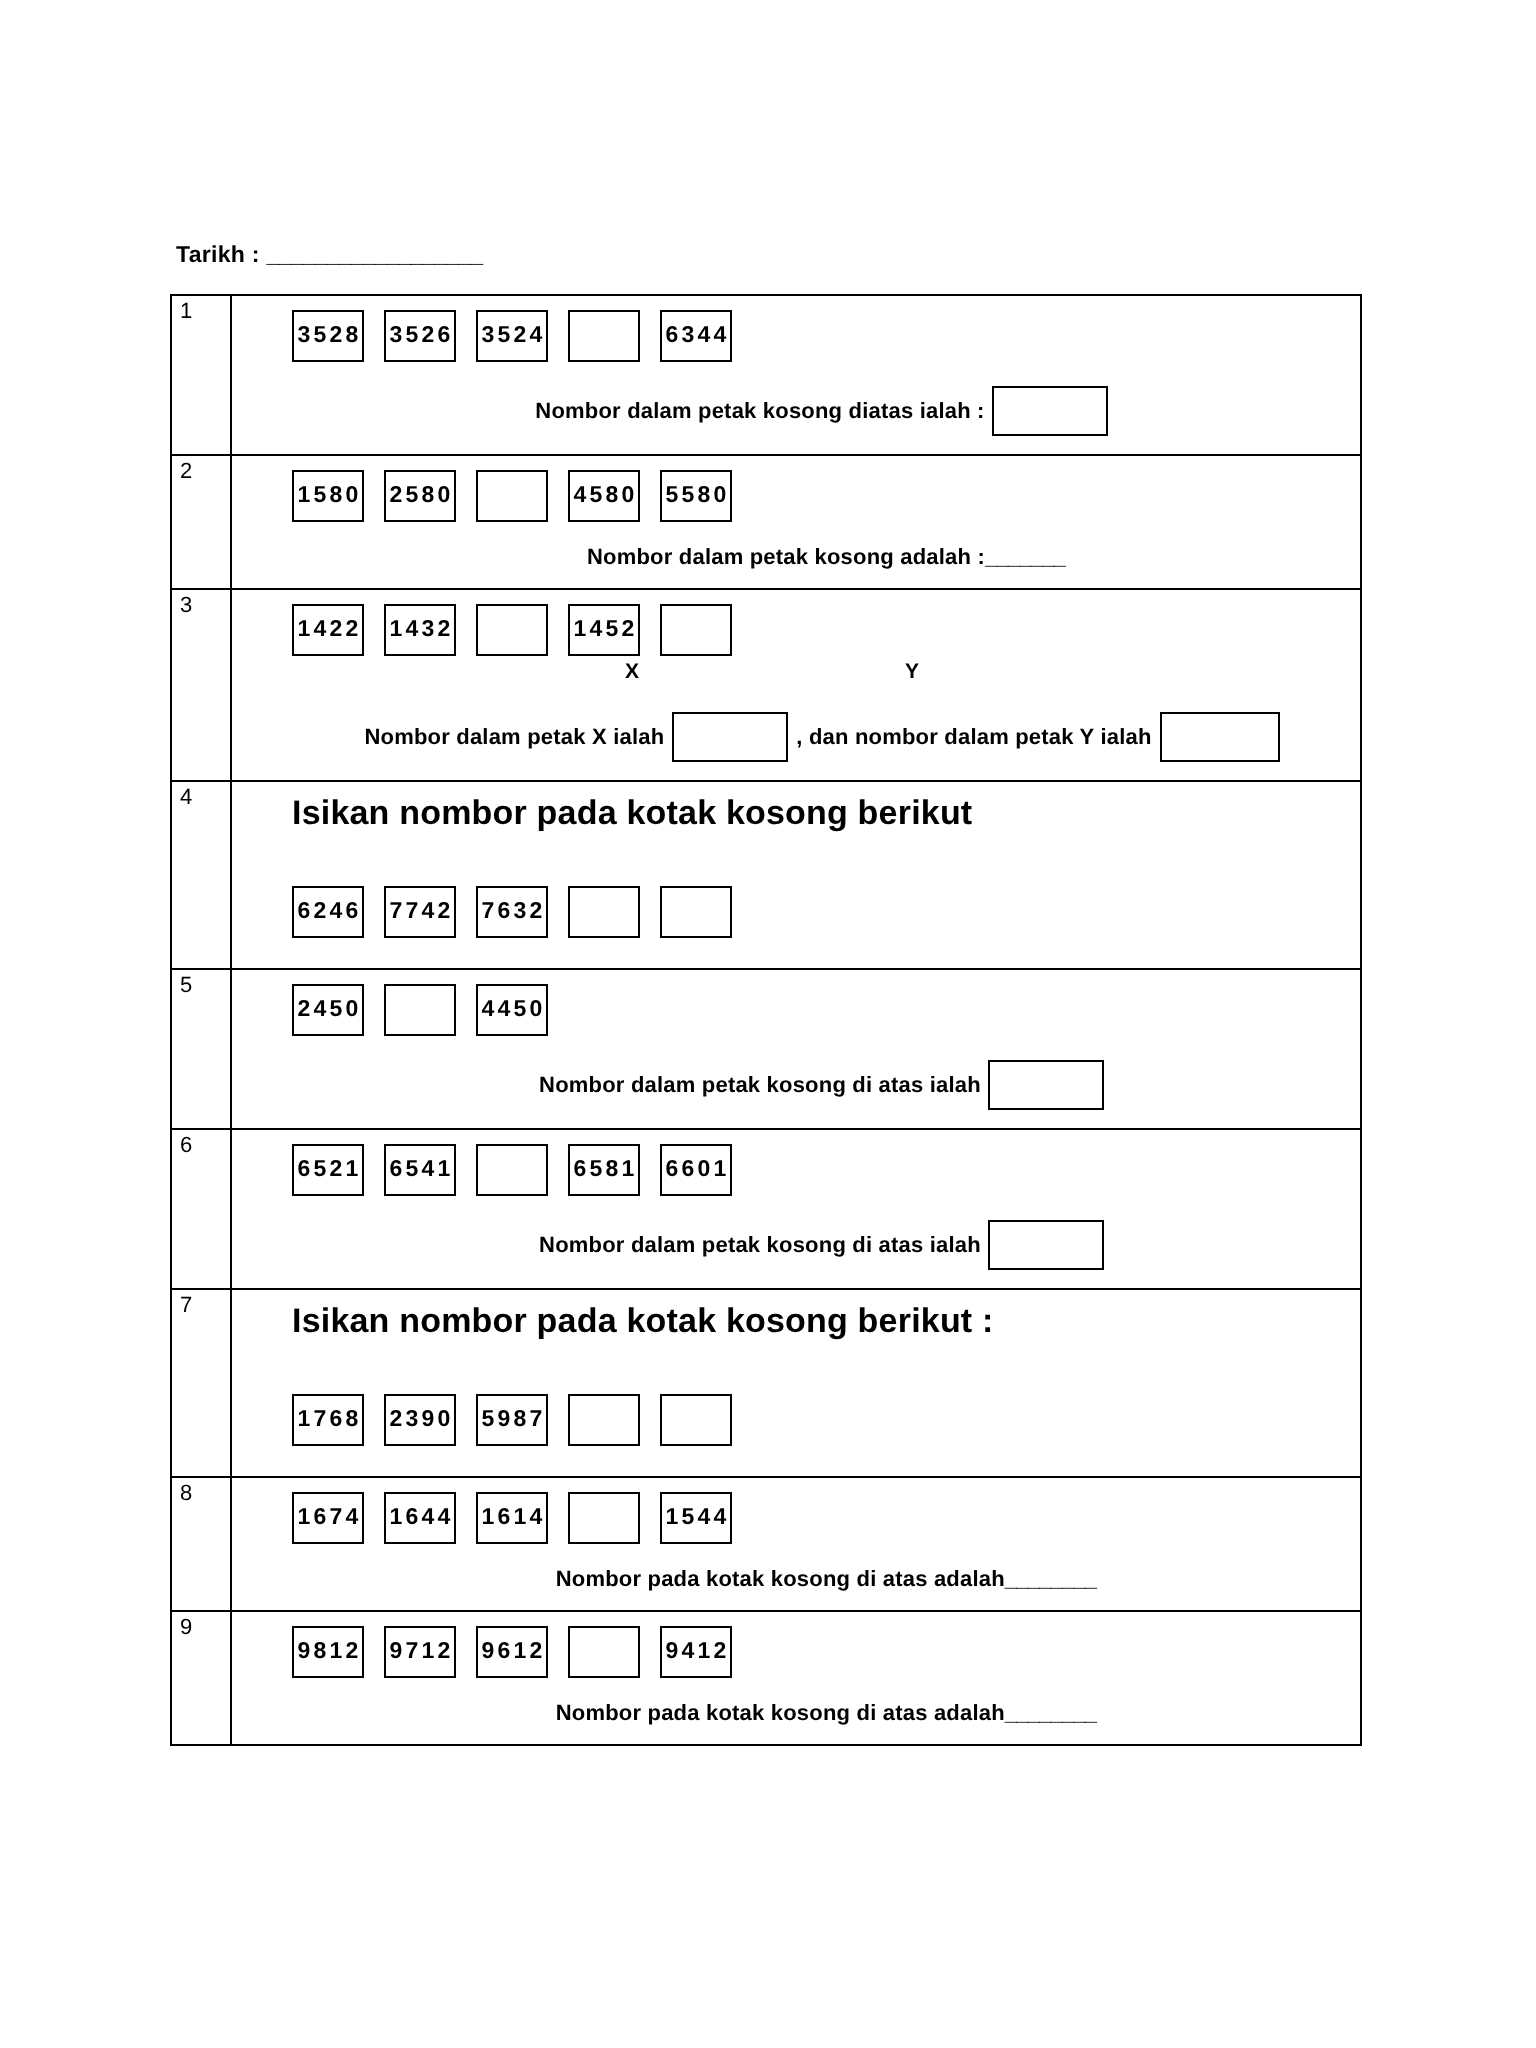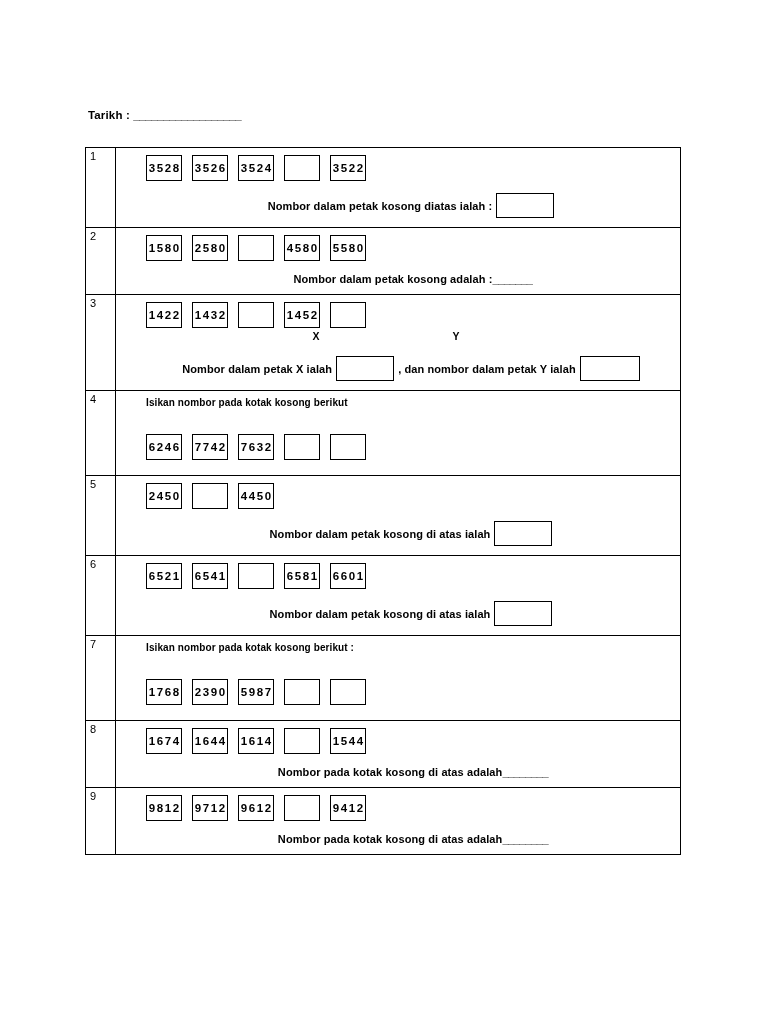--- a/index.html
+++ b/index.html
@@ -31,21 +31,21 @@
     left: 88px;
     top: 86px;
     font-size: 11.5px;
     font-weight: bold;
     letter-spacing: 0.15px;
     white-space: nowrap;
   }
   .date-line {
     position: absolute;
     left: 88px;
-    top: 109px;
+    top: 122px;
     font-size: 11.5px;
     font-weight: bold;
     letter-spacing: 0.15px;
     white-space: nowrap;
   }
   .date-rule {
     letter-spacing: -0.4px;
   }
 
   
@@ -137,21 +137,21 @@
     background: #ffffff;
   }
   .ansbox.wide { width: 60px; }
   .blank-rule {
     letter-spacing: -0.4px;
     font-weight: bold;
   }
 
   
   .instruction {
-    font-size: 10px;
+    font-size: 17px;
     font-weight: bold;
     letter-spacing: 0.1px;
     margin: 0 0 0 0;
     white-space: nowrap;
   }
   .qbody.with-instruction {
     padding-top: 6px;
     padding-left: 30px;
   }
   .instr-gap { height: 26px; }
@@ -172,21 +172,21 @@
     <tbody id="qtable-body">
         <tr>
           <td class="qnum-cell">1</td>
           <td class="qbody-cell">
             <div class="qbody">
               <div class="boxrow">
                 <div class="numbox">3528</div>
                 <div class="numbox">3526</div>
                 <div class="numbox">3524</div>
                 <div class="numbox empty"></div>
-                <div class="numbox">3522</div>
+                <div class="numbox">6344</div>
               </div>
               <div class="statement">
                 <span>Nombor dalam petak kosong diatas ialah :</span>
                 <span class="ansbox"></span>
               </div>
             </div>
           </td>
         </tr>
         <tr>
           <td class="qnum-cell">2</td>

